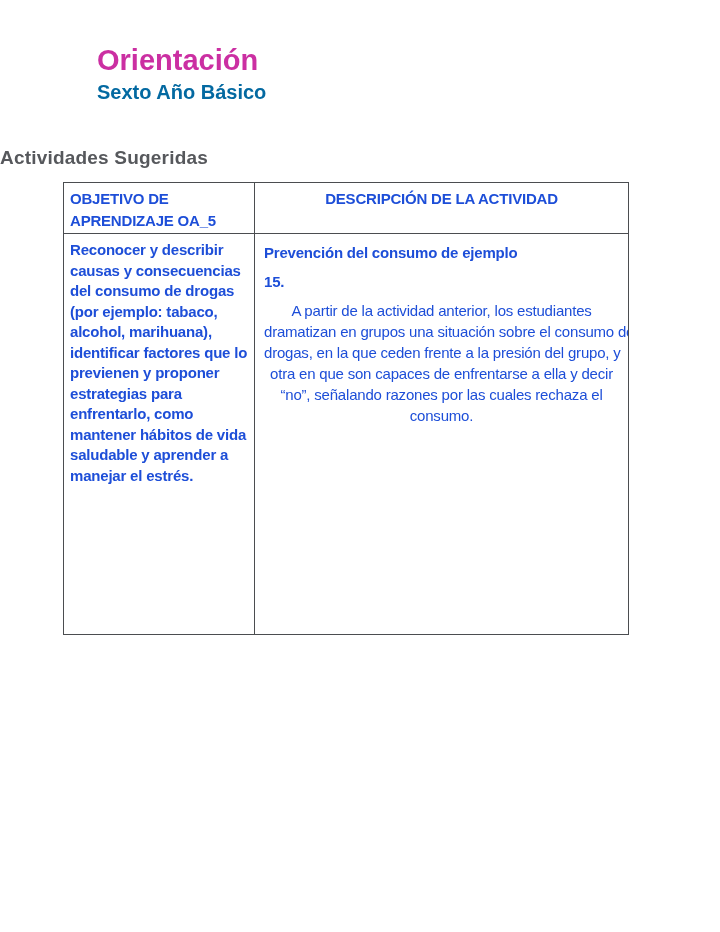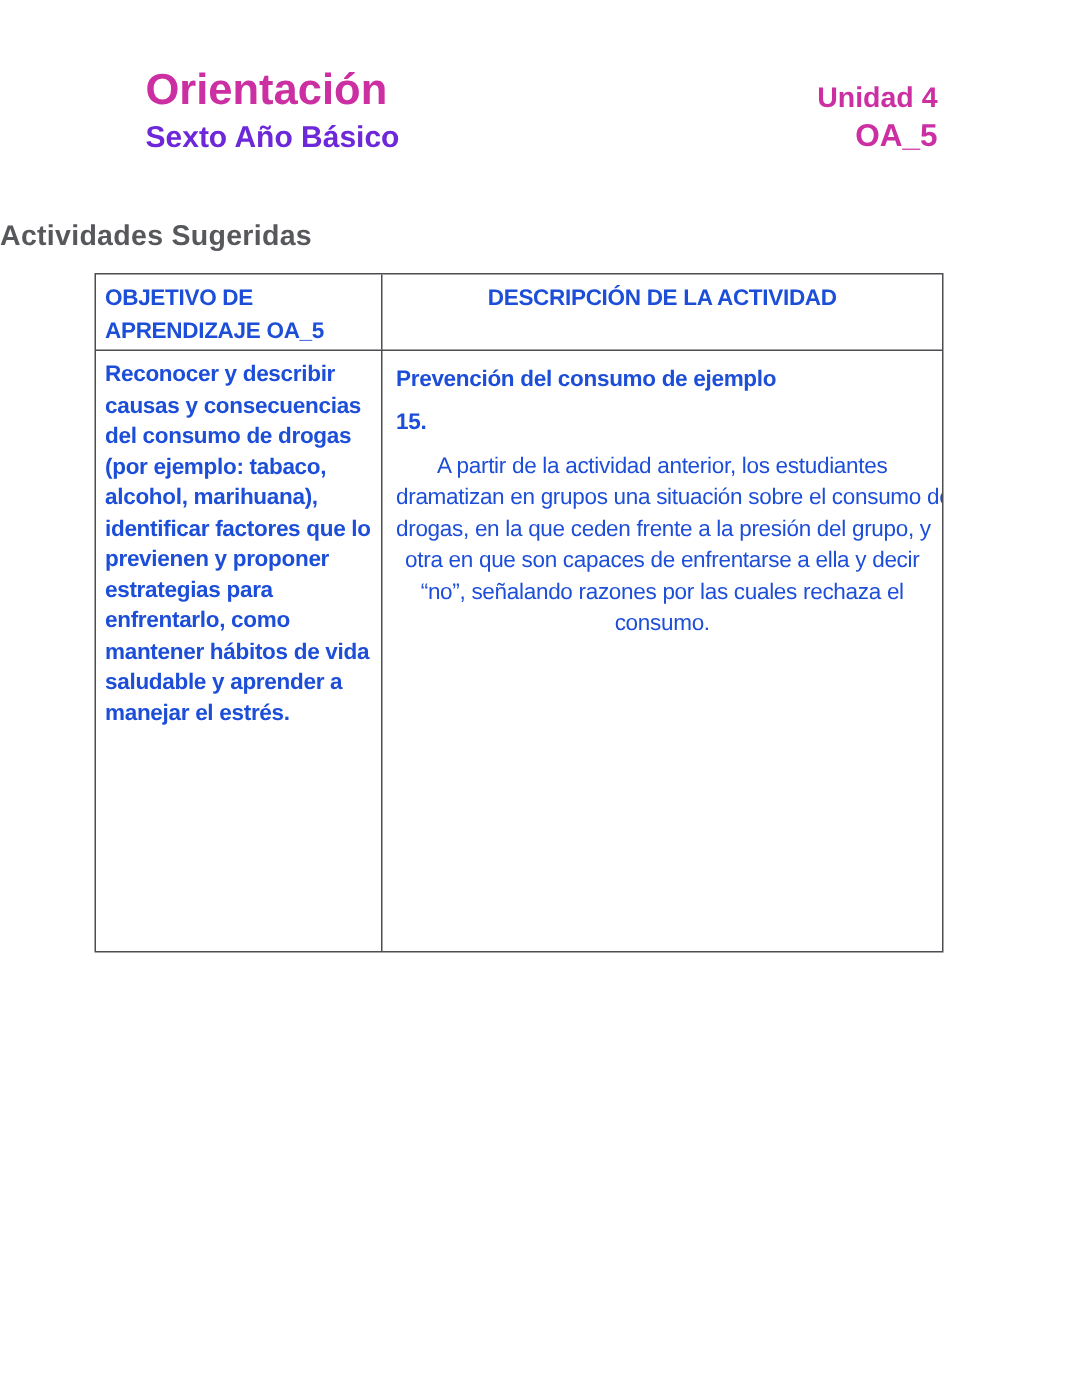--- a/index.html
+++ b/index.html
@@ -21,21 +21,21 @@
     font-weight: bold;
     color: #CB2FA2;
   }
   .brand-sub {
     position: absolute;
     left: 97px;
     top: 80px;
     font-size: 20px;
     line-height: 24px;
     font-weight: bold;
-    color: #6d28d9;
+    color: #0369a1;
   }
   .unit-block {
     position: absolute;
     right: 95px;
     top: 54px;
     text-align: right;
     color: #CB2FA2;
     font-weight: bold;
   }
   .unit-label { font-size: 19px; line-height: 24px; }
@@ -106,24 +106,20 @@
 </style>
 </head>
 <body>
 
 <div class="page">
 
   <div class="brand-title">Orientación</div>
 
   <div class="brand-sub">Sexto Año Básico</div>
 
-  <div class="unit-block">
-    <div class="unit-label">Unidad 4</div>
-    <div class="oa-label">OA_5</div>
-  </div>
 
   <div class="section-title">Actividades Sugeridas</div>
 
   <div class="doc-table">
 
     <div class="cell th-left">OBJETIVO DE
 APRENDIZAJE OA_5</div>
 
     <div class="cell th-right right-col">DESCRIPCIÓN DE LA ACTIVIDAD</div>
 

